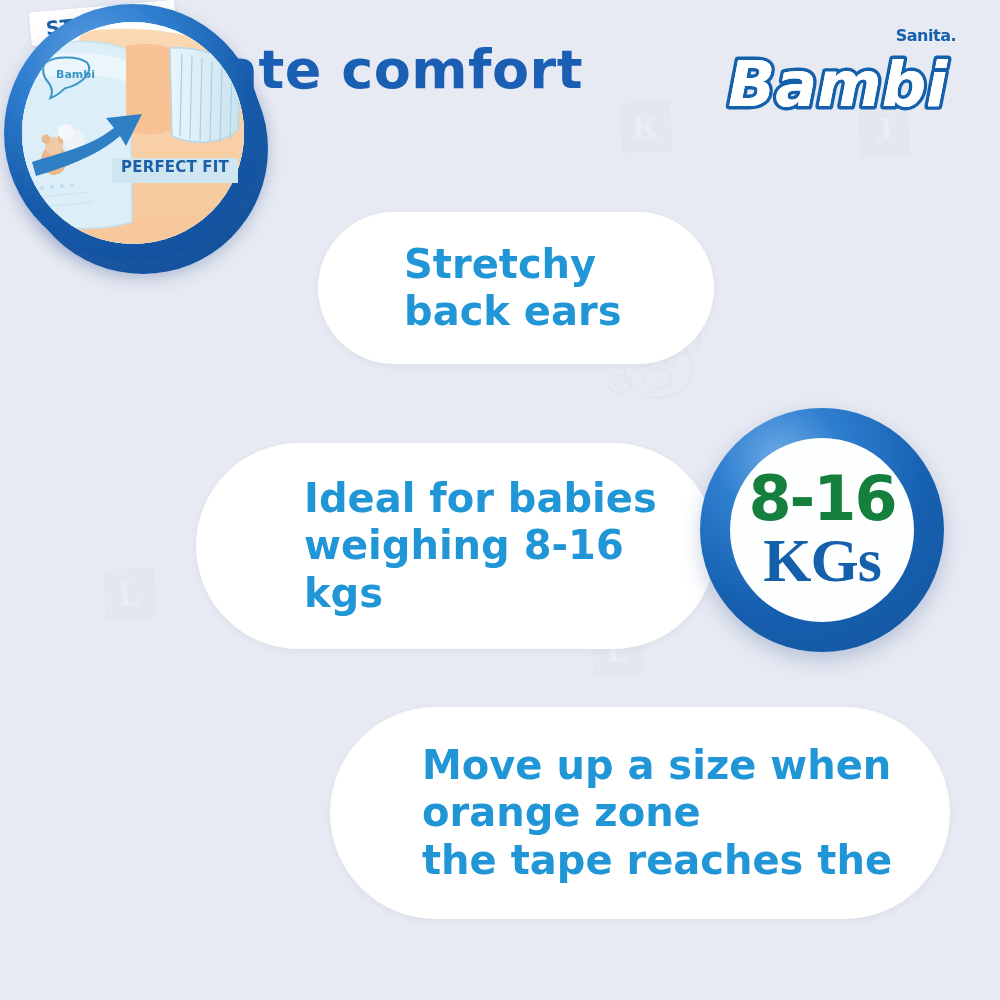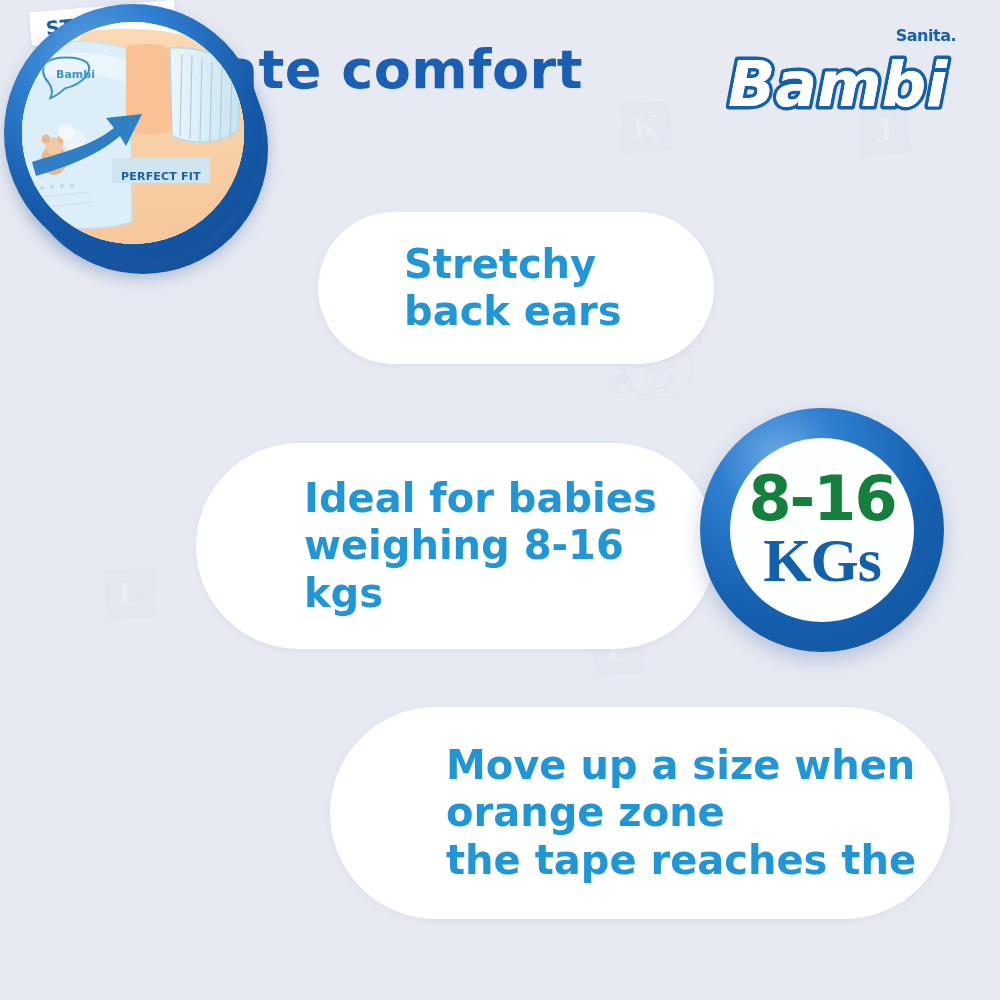--- a/index.html
+++ b/index.html
@@ -60,21 +60,21 @@
   .pill-text{
     color:#2196d6;font-weight:700;
     line-height:1.18;
     font-family:"DejaVu Sans", sans-serif;
   }
   #pill1{left:318px;top:212px;width:396px;height:152px;}
   #pill1 .pill-text{margin-left:86px;font-size:40px;}
   #pill2{left:196px;top:443px;width:520px;height:206px;}
   #pill2 .pill-text{margin-left:108px;font-size:40px;}
   #pill3{left:330px;top:707px;width:620px;height:212px;}
-  #pill3 .pill-text{margin-left:116px;font-size:40px;}
+  #pill3 .pill-text{margin-left:92px;font-size:40px;}
   .ring{
     position:absolute;border-radius:50%;
     background:
       radial-gradient(circle at 35% 22%, #5f9fe0 0%, #2f7fd0 28%, #1559a8 62%, #114b94 100%);
     box-shadow:0 6px 16px rgba(60,90,150,.25);
   }
   .ring-inner{
     position:absolute;border-radius:50%;
     background:#f7fafc;overflow:hidden;
   }
@@ -88,23 +88,23 @@
     display:flex;align-items:center;justify-content:center;
     box-shadow:0 1px 3px rgba(90,110,150,.25);
   }
   .stretchy-banner span{
     color:#1a5fa8;font-weight:700;font-size:19px;letter-spacing:.5px;
     font-family:"DejaVu Sans", sans-serif;
   }
 
   
   .lbl{
-    position:absolute;height:25px;display:flex;align-items:flex-end;
+    position:absolute;height:25px;display:flex;align-items:flex-start;
     padding:0 9px;
-    font-weight:700;font-size:11px;color:#1a5fa8;letter-spacing:.2px;
+    font-weight:700;font-size:15px;color:#1a5fa8;letter-spacing:.2px;
     font-family:"DejaVu Sans", sans-serif;white-space:nowrap;
   }
   #lblFit{left:112px;top:158px;background:#cfe5ef;}
   #lblBig{left:94px;top:190px;background:#fbcfa0;}
 
   
   #kgs{
     position:absolute;left:700px;top:408px;width:244px;height:244px;
     border-radius:50%;
     background:

